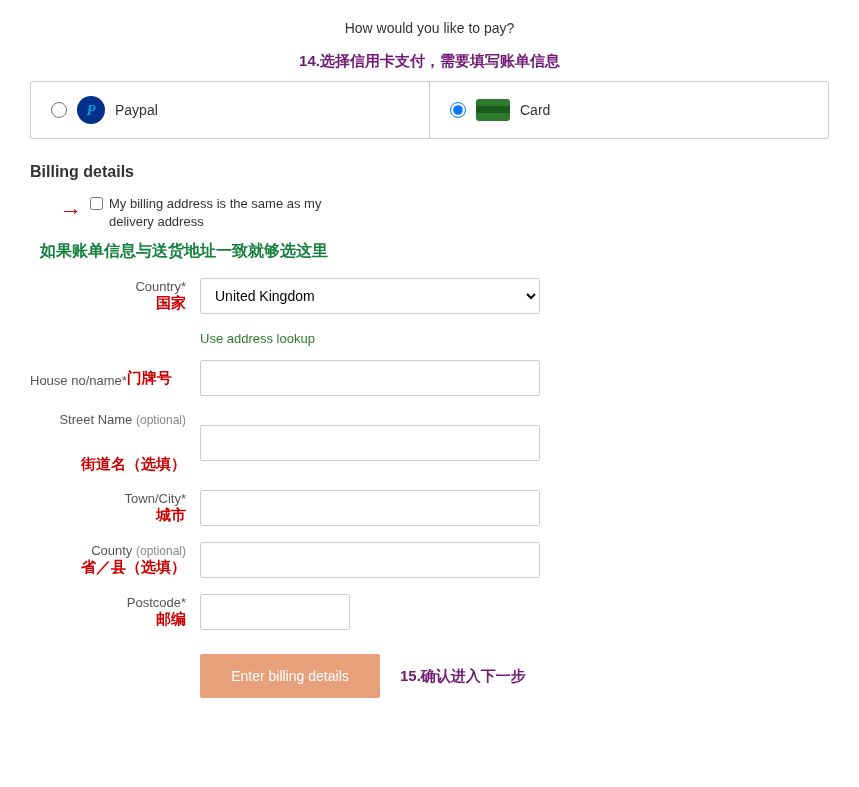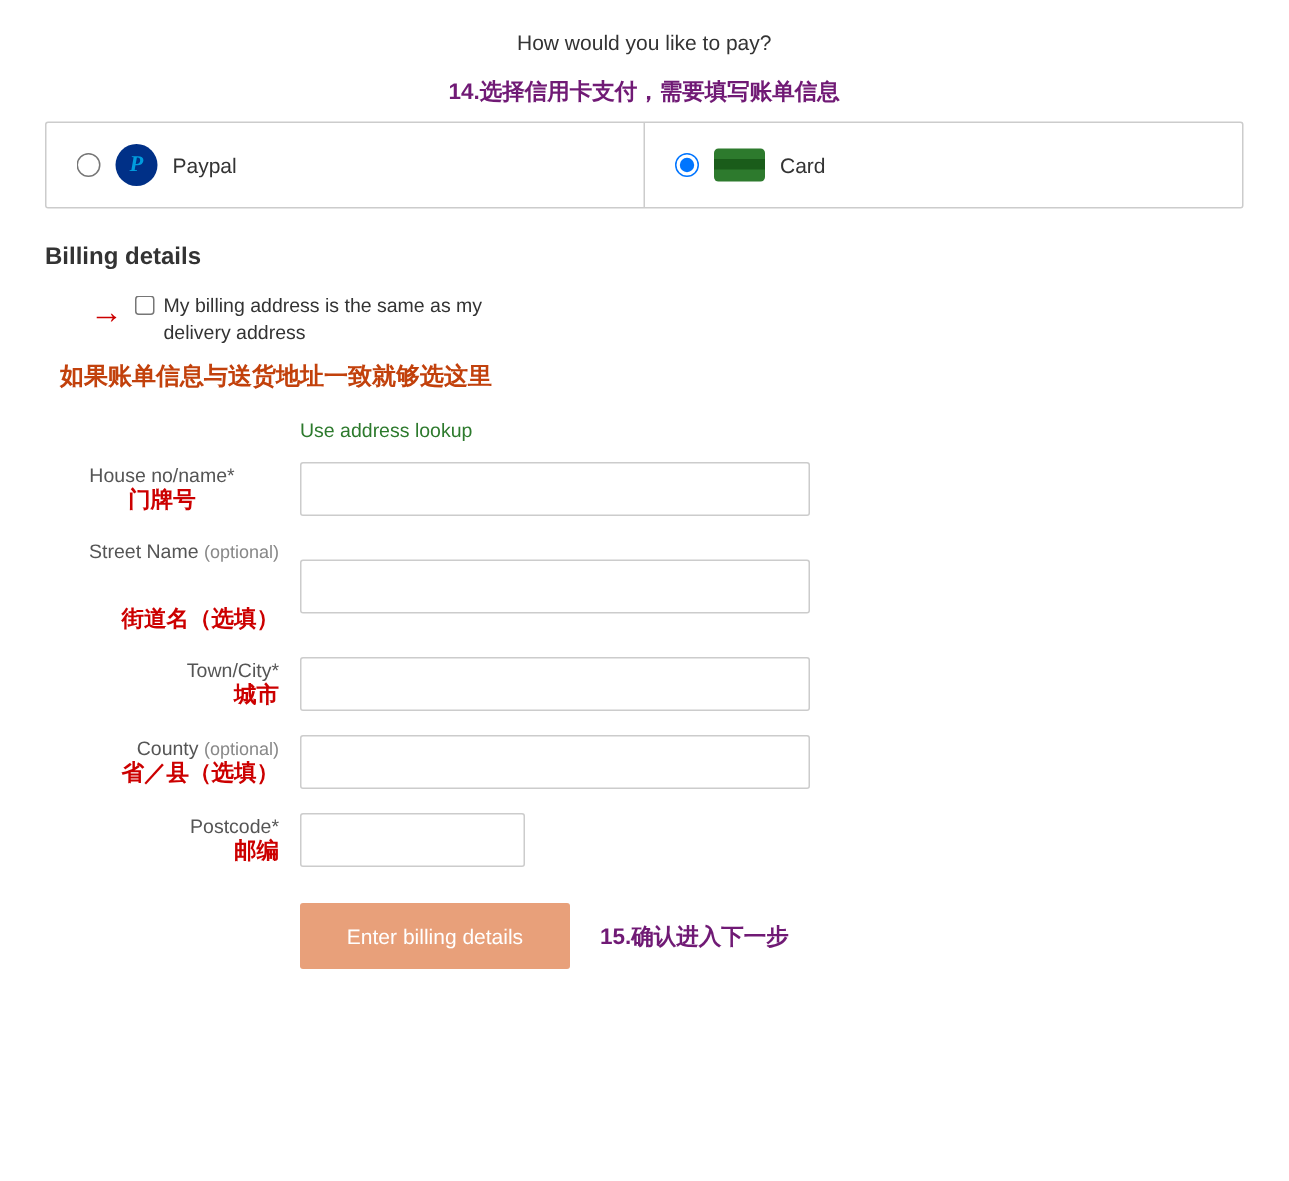--- a/index.html
+++ b/index.html
@@ -103,21 +103,21 @@
       color: #333;
       line-height: 1.4;
       max-width: 260px;
     }
 
     .annotation-block {
       margin-left: 10px;
       margin-bottom: 16px;
     }
     .annotation-chinese {
-      color: #c2410c;
+      color: #15803d;
       font-size: 16px;
       font-weight: bold;
     }
 
     
     .form-row {
       display: flex;
       align-items: center;
       margin-bottom: 16px;
     }
@@ -250,27 +250,41 @@
     <div class="same-address-row" style="margin-left:0;">
       <input type="checkbox" id="same-address" style="">
       <label for="same-address" class="same-address-label">My billing address is the same as my delivery address</label>
     </div>
   </div>
 
   <div class="annotation-block">
     <span class="annotation-chinese">如果账单信息与送货地址一致就够选这里</span>
   </div>
 
+  <div class="form-row">
+    <div style="display:flex; flex-direction:column; align-items:flex-end; width:170px; padding-right:14px; flex-shrink:0;">
+      <span class="form-label" style="width:auto; padding-right:0;">Country*</span>
+      <span class="label-annotation" style="margin-left:0;">国家</span>
+    </div>
+    <select class="form-select">
+      <option>United Kingdom</option>
+      <option>United States</option>
+      <option>Canada</option>
+      <option>Australia</option>
+      <option>Germany</option>
+      <option>France</option>
+    </select>
+  </div>
 
   <div class="address-lookup-row" style="margin-left: 170px; padding-left:0; margin-bottom:14px;">
     <a href="#" class="address-lookup-link">Use address lookup</a>
   </div>
 
   <div class="form-row">
-    <div style="display:flex; flex-direction:column; align-items:center; width:170px; padding-right:14px; flex-shrink:0;">
+    <div style="display:flex; flex-direction:row; align-items:flex-end; width:170px; padding-right:14px; flex-shrink:0;">
       <span style="font-size:13px; color:#555; text-align:right;">House no/name*</span>
       <span class="label-annotation" style="margin-left:0;">门牌号</span>
     </div>
     <input type="text" class="form-input" style="">
   </div>
 
   <div class="form-row">
     <div style="display:flex; flex-direction:column; align-items:flex-end; width:170px; padding-right:14px; flex-shrink:0;">
       <span style="font-size:13px; color:#555; text-align:right;">Street Name <span style="color:#888; font-size:12px;">(optional)</span></span>
       <span class="label-annotation" style="margin-left:0;margin-top:28px;">街道名（选填）</span>

